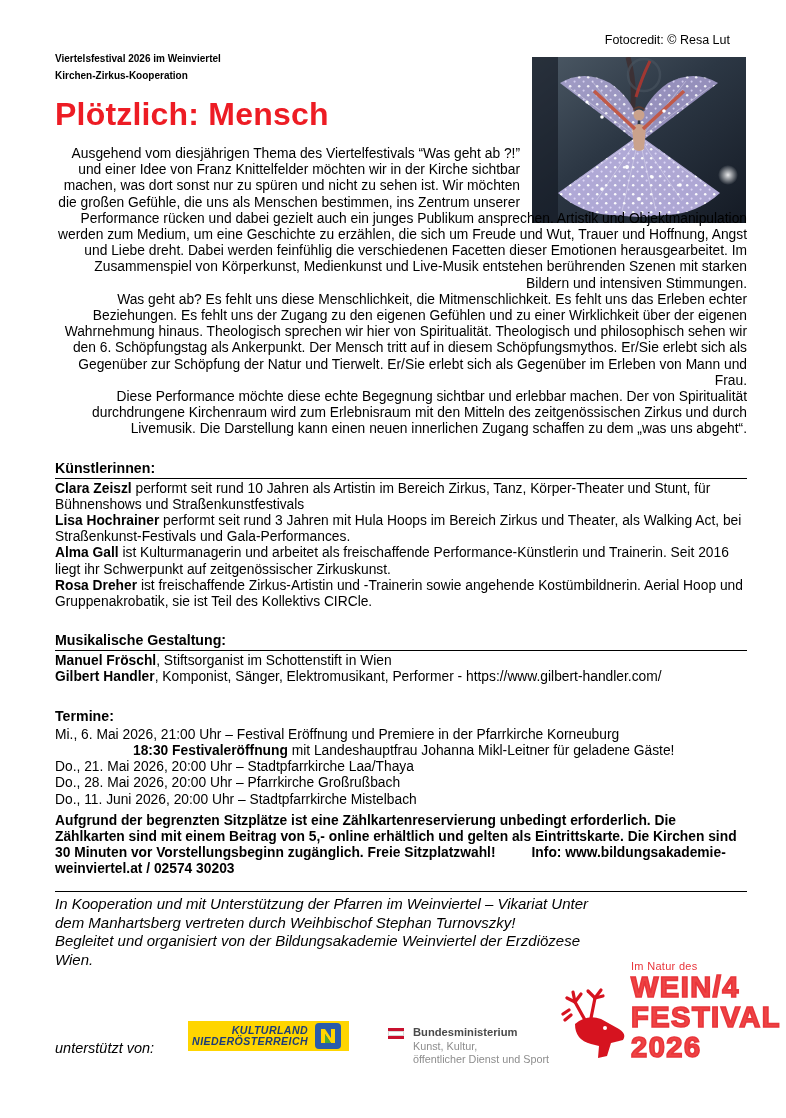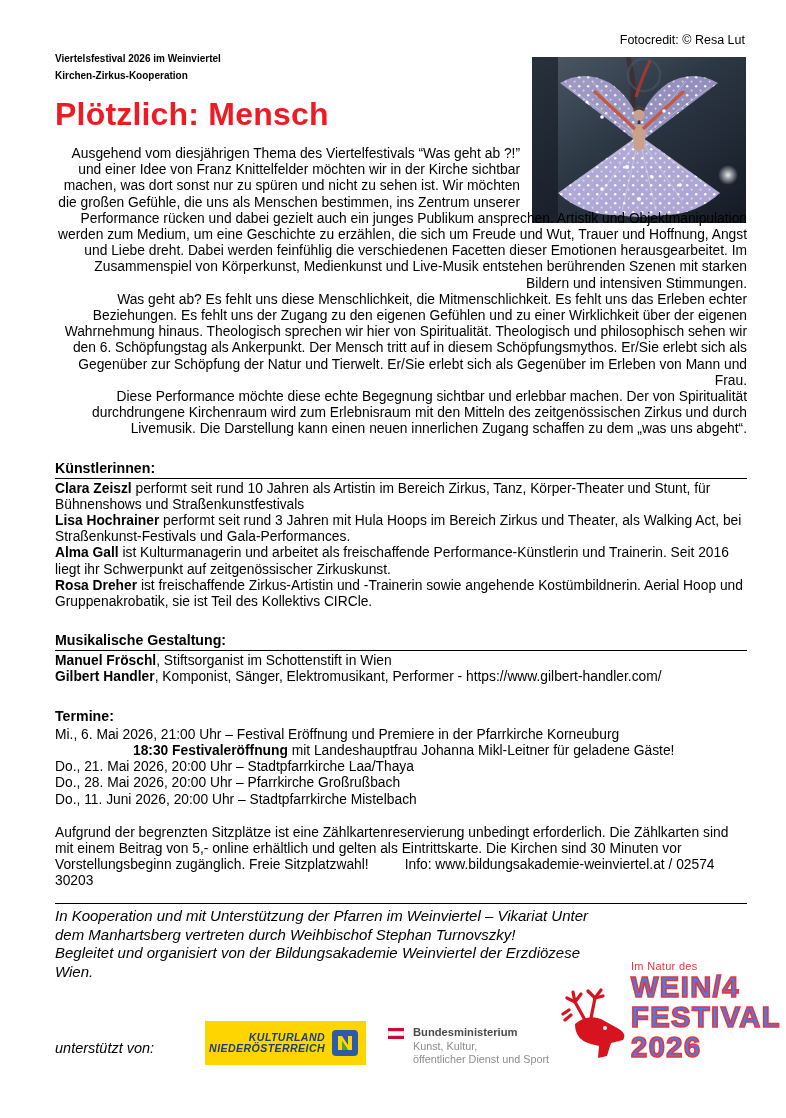--- a/index.html
+++ b/index.html
@@ -5,21 +5,21 @@
   html,body{margin:0;padding:0;}
   body{
     width:786px;height:1118px;background:#ffffff;position:relative;
     font-family:"Liberation Sans", sans-serif;color:#000;
     -webkit-font-smoothing:antialiased;
   }
   .page{position:absolute;inset:0;overflow:hidden;}
 
   
   .photo-credit{
-    position:absolute;top:33px;right:41px;font-size:12.5px;color:#000;
+    position:absolute;top:33px;right:56px;font-size:12.5px;color:#000;
   }
   .perf-photo{
     position:absolute;left:532px;top:57px;width:214px;height:166px;
     overflow:hidden;
   }
 
   
   .main{
     position:absolute;left:55px;top:50px;width:692px;
     font-size:13.8px;line-height:16.2px;
@@ -39,34 +39,34 @@
   .section-heading{
     font-weight:bold;font-size:14.2px;line-height:18px;
     border-bottom:1.6px solid #000;padding-bottom:1px;margin:0 0 2px 0;
   }
   .section-heading.no-rule{border-bottom:none;margin-bottom:1px;}
   .section p{margin:0;}
   b.inline-name{font-weight:bold;}
 
   .opening-line{padding-left:78px;}
 
-  .tickets{margin-top:17px;}
+  .tickets{margin-top:5px;font-weight:bold;}
   .info-part{margin-left:36px;}
 
   .rule{border:none;border-top:1.8px solid #000;margin:9px 0 3px 0;width:692px;}
 
   .coop{font-style:italic;font-size:15px;line-height:18.5px;width:560px;}
   .coop p{margin:0;}
 
   
   .supported-by{
     position:absolute;left:55px;top:1040px;font-style:italic;font-size:14.5px;
   }
   .kl-logo{
-    position:absolute;left:205px;top:1021px;width:161px;height:44px;
+    position:absolute;left:188px;top:1021px;width:161px;height:30px;
     display:flex;align-items:center;justify-content:flex-end;gap:7px;
     padding-right:8px;box-sizing:border-box;
   }
   .kl-text{
     text-align:right;font-weight:bold;font-style:italic;font-size:10.6px;
     line-height:11.5px;letter-spacing:0.4px;color:#1d3c78;
   }
   .kl-icon{width:26px;height:26px;flex:0 0 auto;}
 
   .bm-logo{
@@ -76,21 +76,21 @@
   .bm-flag span{flex:1;}
   .bm-text{font-size:10.8px;line-height:13.5px;color:#8d8d8d;}
   .bm-text .bm-line1{font-weight:bold;color:#4a4a4a;font-size:11.2px;}
 
   .w4-logo{position:absolute;left:561px;top:960px;width:205px;}
   .w4-tagline{color:#e8353b;font-size:11px;margin-left:70px;letter-spacing:0.3px;}
   .w4-row{display:flex;align-items:flex-start;}
   .w4-deer{width:70px;height:74px;flex:0 0 auto;margin-top:14px;}
   .w4-textcol{margin-left:0px;}
   .w4-big{
-    font-weight:bold;color:#3b82f6;font-size:29px;line-height:30px;
+    font-weight:bold;color:#ef4444;font-size:29px;line-height:30px;
     letter-spacing:1.5px;
     -webkit-text-stroke:1.7px #e8353b;
   }
 </style>
 </head>
 <body>
 
 <div class="page">
 
   <div class="photo-credit">Fotocredit: © Resa Lut</div>

